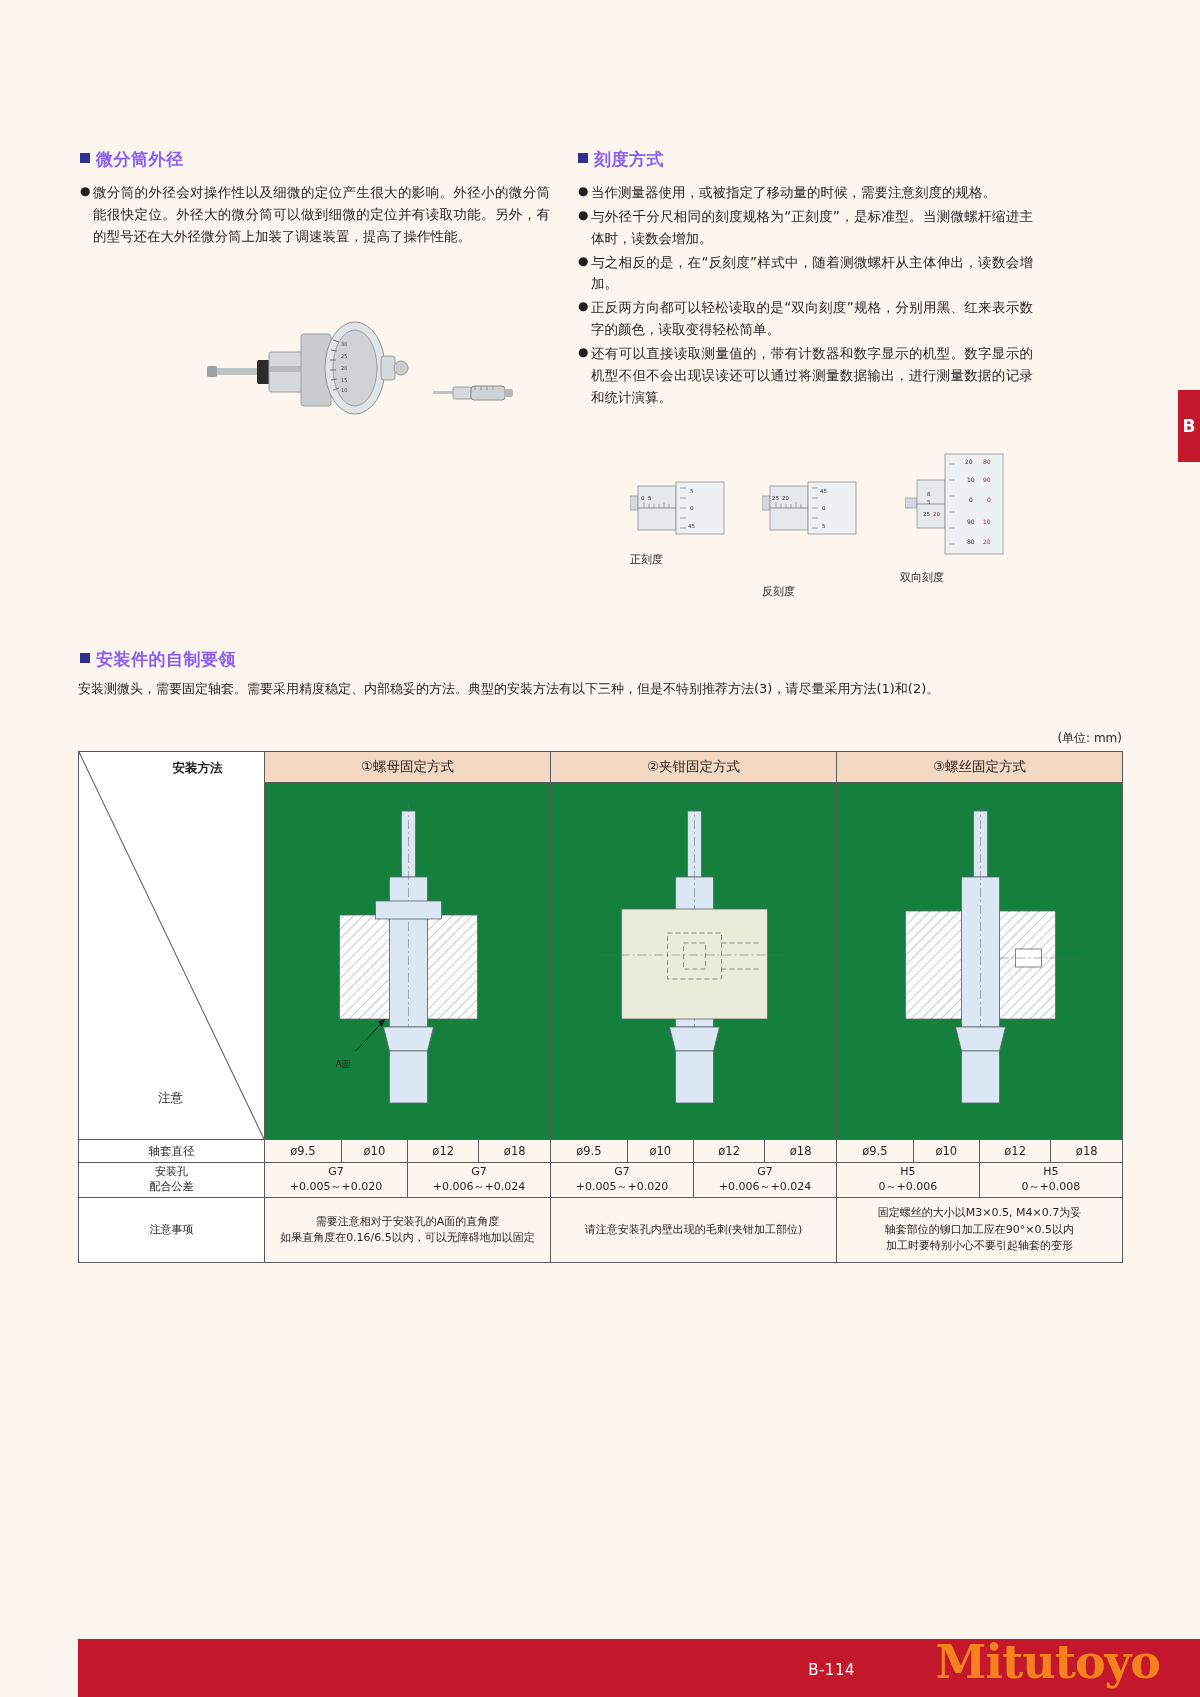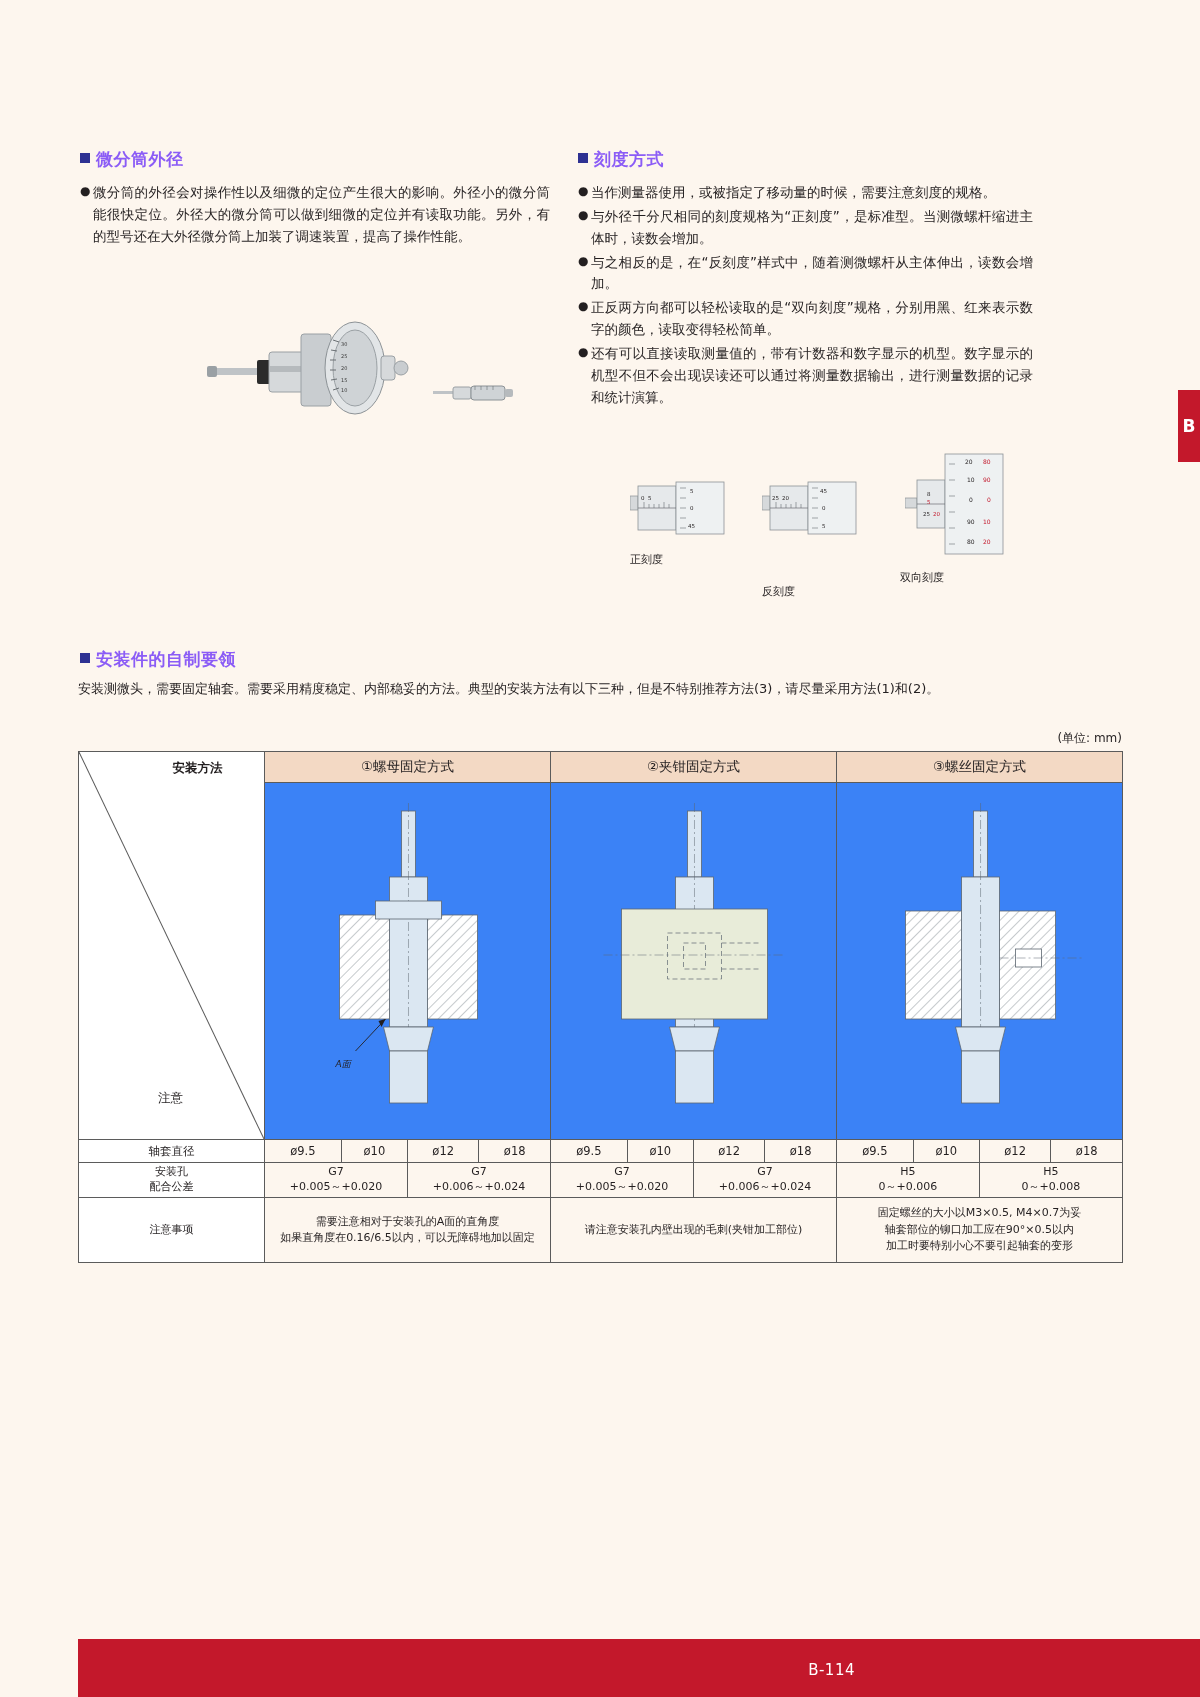--- a/index.html
+++ b/index.html
@@ -53,21 +53,21 @@
   }
   table.mount th,table.mount td{
     border:1px solid #5b5b5b;padding:0;vertical-align:middle;text-align:center;
   }
   .hdr{background:#f3d9c4;font-size:13.5px;height:30px;font-weight:normal;}
   .corner{width:185px;position:relative;height:30px;background:#fff;}
   .diag-line{
     position:absolute;left:0;top:0;width:100%;height:100%;
   }
   .lbl-method{position:absolute;top:8px;left:0;width:100%;text-align:center;font-size:12.5px;padding-left:26px;}
-  td.drawing{height:356px;background:#3b82f6;padding:0;font-style:italic;}
+  td.drawing{height:356px;background:#15803d;padding:0;}
   .sub td{height:22px;font-size:11.5px;}
   .tol td{height:34px;font-size:11px;line-height:1.35;}
   .remark td{height:64px;font-size:11px;text-align:left;padding:6px 8px;line-height:1.5;vertical-align:top;}
   .rowlabel{width:185px;font-size:12.5px;background:#fff;}
 
   
   .footer-bar{
     position:absolute;left:0;bottom:0;width:100%;height:58px;background:#c3182b;
   }
   .footer-left{
@@ -419,14 +419,17 @@
 加工时要特别小心不要引起轴套的变形</td>
     </tr>
   </tbody>
     </table>
 
   <div style="position:absolute;left:78px;top:1090px;width:185px;text-align:center;font-size:12.5px;">注意</div>
 
   <div class="footer-bar"></div>
   <div class="footer-left"></div>
   <div class="pagenum">B-114</div>
+  <div class="logo">
+    <span>Mitutoyo</span>
+  </div>
 
 </div>
 
 </body></html>

